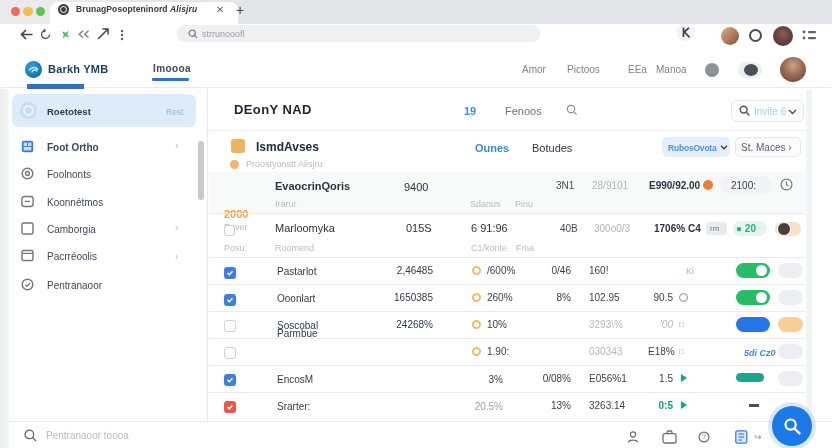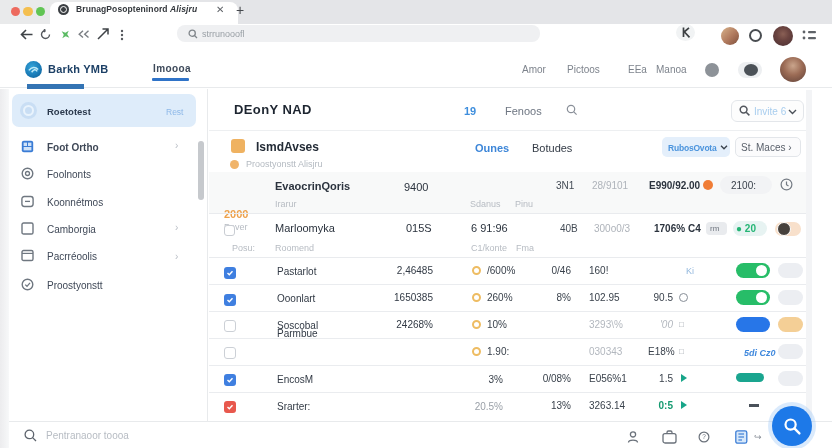--- a/index.html
+++ b/index.html
@@ -129,21 +129,21 @@
     </svg>
   <div class="abs" style="left:175px;top:222px;font-size:10px;color:#b9bec6;">›</div>
 
   <div class="abs" style="left:47px;top:251px;font-size:10px;color:#3f4857;">Pacrréoolis</div>
   <div class="abs" style="left:175px;top:251px;font-size:10px;color:#b9bec6;">›</div>
   <svg class="abs" style="left:21px;top:249px;" width="13" height="13" viewBox="0 0 13 13">
       <rect x="1" y="1.5" width="11" height="10" rx="1.6" fill="none" stroke="#6f7780" stroke-width="1.4"></rect>
       <line x1="1" y1="4.4" x2="12" y2="4.4" stroke="#6f7780" stroke-width="1.2"></line>
     </svg>
 
-  <div class="abs" style="left:47px;top:280px;font-size:10px;color:#3f4857;">Proostyonstt</div>
+  <div class="abs" style="left:47px;top:280px;font-size:10px;color:#3f4857;">Pentranaoor</div>
   <svg class="abs" style="left:21px;top:278px;" width="13" height="13" viewBox="0 0 13 13">
       <circle cx="6.5" cy="6.5" r="5.3" fill="none" stroke="#6f7780" stroke-width="1.4"></circle>
       <path d="M4.2 6.6 L6 8.3 L9 4.8" fill="none" stroke="#6f7780" stroke-width="1.3"></path>
     </svg>
 
   <div class="abs" style="left:234px;top:102px;font-size:13px;font-weight:bold;color:#1d2530;letter-spacing:.4px;">DEonY NAD</div>
   <div class="abs" style="left:464px;top:105px;font-size:11px;font-weight:bold;color:#3e8edd;">19</div>
   <div class="abs" style="left:505px;top:105px;font-size:11px;color:#6e7682;">Fenoos</div>
   <svg class="abs" style="left:566px;top:104px;" width="12" height="12" viewBox="0 0 12 12">
       <circle cx="5" cy="5" r="3.7" fill="none" stroke="#8a9099" stroke-width="1.2"></circle>
@@ -201,21 +201,21 @@
   <div class="abs" style="left:471px;top:222px;font-size:11px;color:#2b333e;">6 91:96</div>
   <div class="abs" style="left:560px;top:223px;font-size:10px;color:#434b55;">40B</div>
   <div class="abs" style="left:594px;top:223px;font-size:10px;color:#aeb3ba;">300o0/3</div>
   <div class="abs" style="left:654px;top:223px;font-size:10px;font-weight:bold;color:#2b333e;">1706% C4</div>
   <div class="abs" style="left:706px;top:222px;width:21px;height:13px;background:#e9ebee;border-radius:4px;"></div>
   <div class="abs" style="left:710px;top:224px;font-size:8px;color:#6e757e;">rm</div>
   <div class="abs" style="left:733px;top:221px;width:34px;height:15px;background:#e7f3f2;border-radius:8px;"></div>
   <div class="abs" style="left:736px;top:223px;font-size:10px;font-weight:bold;color:#25b575;">● 20</div>
   <div class="abs" style="left:775px;top:222px;width:26px;height:14px;background:#f8e0cb;border-radius:8px;"></div>
   <div class="abs" style="left:777px;top:222px;width:14px;height:14px;border-radius:50%;background:#46413c;border:1.5px solid #fff;"></div>
-  <div class="abs" style="left:224px;top:243px;font-size:9px;color:#b7bcc3;margin-left:8px;">Posu:</div>
+  <div class="abs" style="left:224px;top:243px;font-size:9px;color:#b7bcc3;">Posu:</div>
   <div class="abs" style="left:275px;top:243px;font-size:9px;color:#b7bcc3;">Roomend</div>
   <div class="abs" style="left:471px;top:243px;font-size:9px;color:#b7bcc3;">C1/konte</div>
   <div class="abs" style="left:516px;top:243px;font-size:9px;color:#b7bcc3;">Fma</div>
   <div class="abs" style="left:209px;top:257px;width:603px;height:1px;background:#e9ebee;"></div>
 
   <div class="abs" style="left:224px;top:267px;width:12px;height:12px;border-radius:3px;background:#3f7fe0;"></div>
   <svg class="abs" style="left:226px;top:269px;" width="8" height="8" viewBox="0 0 8 8">
       <path d="M1.5 4 L3.3 5.8 L6.5 2.2" stroke="#fff" stroke-width="1.4" fill="none"></path>
     </svg>
   <div class="abs" style="left:277px;top:266px;font-size:10px;color:#323a45;">Pastarlot</div>

